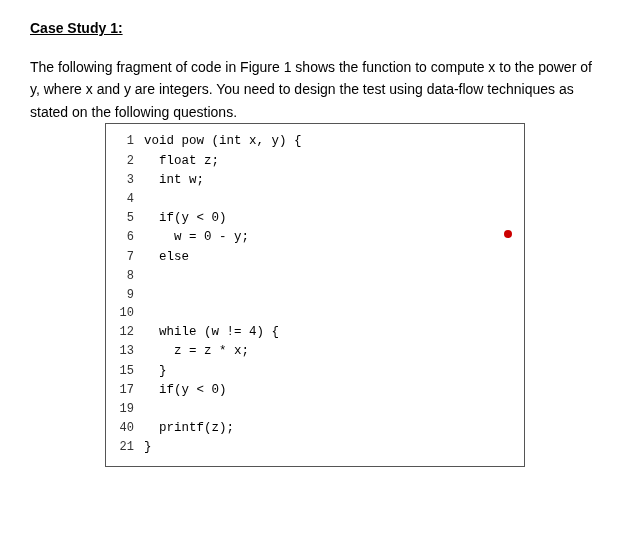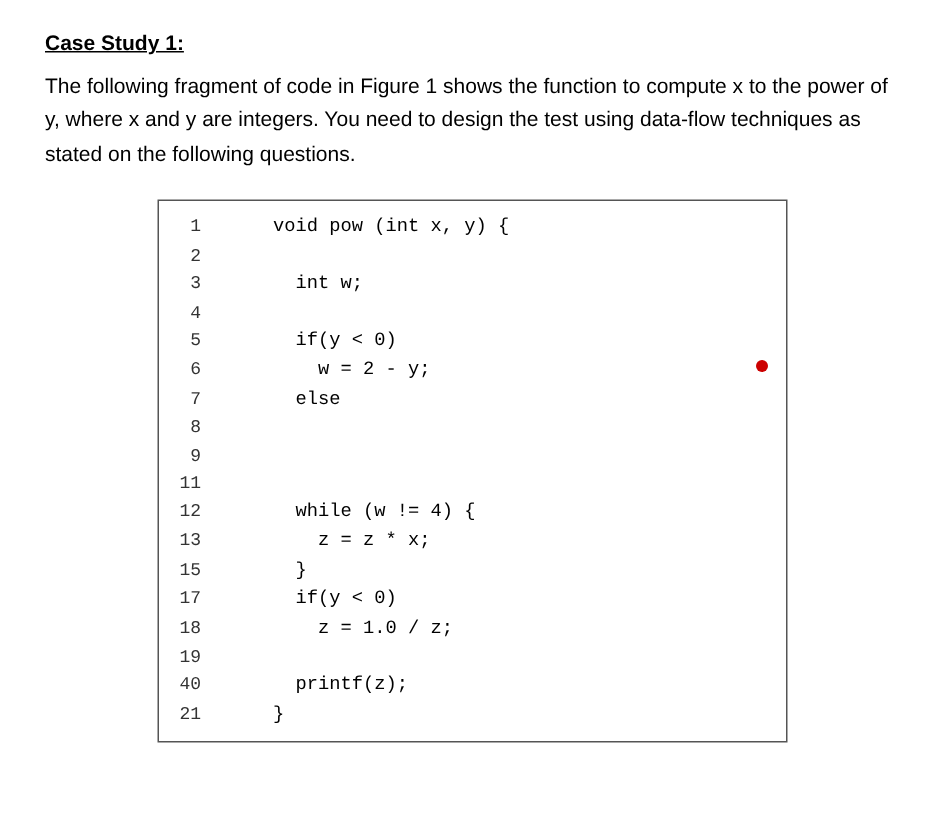--- a/index.html
+++ b/index.html
@@ -15,27 +15,26 @@
       color: #000000;
       width: 630px;
       min-height: 551px;
       padding: 20px 30px;
     }
 
     .case-study-title {
       font-weight: bold;
       text-decoration: underline;
       font-size: 14px;
-      margin-bottom: 10px;
+      margin-bottom: 20px;
     }
 
     .description {
       font-size: 14px;
       line-height: 1.6;
-      margin-bottom: 20px;
     }
 
     .code-container {
       border: 1px solid #555;
       margin: 0 auto;
       width: 420px;
       padding: 8px 10px;
       font-family: "Courier New", Courier, monospace;
       font-size: 12.5px;
       line-height: 1.55;
@@ -52,21 +51,20 @@
       min-width: 28px;
       text-align: right;
       padding-right: 10px;
       user-select: none;
       font-size: 12px;
     }
 
     .code-text {
       color: #000;
       white-space: pre;
-      margin-left: 38px;
     }
 
     .red-dot {
       position: absolute;
       right: 12px;
       top: 106px;
       width: 8px;
       height: 8px;
       background: #cc0000;
       border-radius: 50%;
@@ -80,73 +78,70 @@
 <p class="description">The following fragment of code in Figure 1 shows the function to compute x to the power of y, where x and y are integers. You need to design the test using data-flow techniques as stated on the following questions.</p>
 
 <div class="code-container" id="code-block">
   <div class="red-dot"></div>
 <div class="code-line">
       <span class="line-num">1</span>
       <span class="code-text">void pow (int x, y) {</span>
     </div>
     <div class="code-line">
       <span class="line-num">2</span>
+      <span class="code-text">  float z;</span>
     </div>
     <div class="code-line">
       <span class="line-num">3</span>
       <span class="code-text">  int w;</span>
     </div>
     <div class="code-line">
       <span class="line-num">4</span>
       <span class="code-text"></span>
     </div>
     <div class="code-line">
       <span class="line-num">5</span>
       <span class="code-text">  if(y &lt; 0)</span>
     </div>
     <div class="code-line">
       <span class="line-num">6</span>
-      <span class="code-text">    w = 2 - y;</span>
+      <span class="code-text">    w = 0 - y;</span>
     </div>
     <div class="code-line">
       <span class="line-num">7</span>
       <span class="code-text">  else</span>
     </div>
     <div class="code-line">
       <span class="line-num">8</span>
     </div>
     <div class="code-line">
       <span class="line-num">9</span>
       <span class="code-text"></span>
     </div>
     <div class="code-line">
-      <span class="line-num">11</span>
+      <span class="line-num">10</span>
       <span class="code-text"></span>
     </div>
     <div class="code-line">
       <span class="line-num">12</span>
       <span class="code-text">  while (w != 4) {</span>
     </div>
     <div class="code-line">
       <span class="line-num">13</span>
       <span class="code-text">    z = z * x;</span>
     </div>
     <div class="code-line">
       <span class="line-num">15</span>
       <span class="code-text">  }</span>
     </div>
     <div class="code-line">
       <span class="line-num">17</span>
       <span class="code-text">  if(y &lt; 0)</span>
     </div>
     <div class="code-line">
-      <span class="line-num">18</span>
-      <span class="code-text">    z = 1.0 / z;</span>
-    </div>
-    <div class="code-line">
       <span class="line-num">19</span>
       <span class="code-text"></span>
     </div>
     <div class="code-line">
       <span class="line-num">40</span>
       <span class="code-text">  printf(z);</span>
     </div>
     <div class="code-line">
       <span class="line-num">21</span>
       <span class="code-text">}</span>

